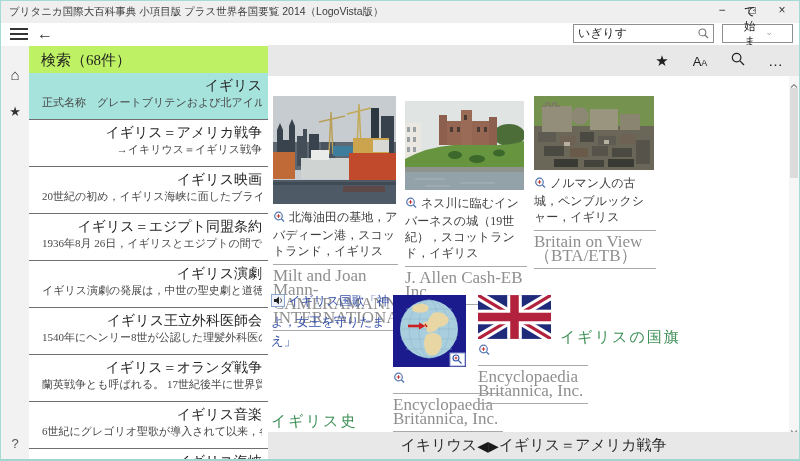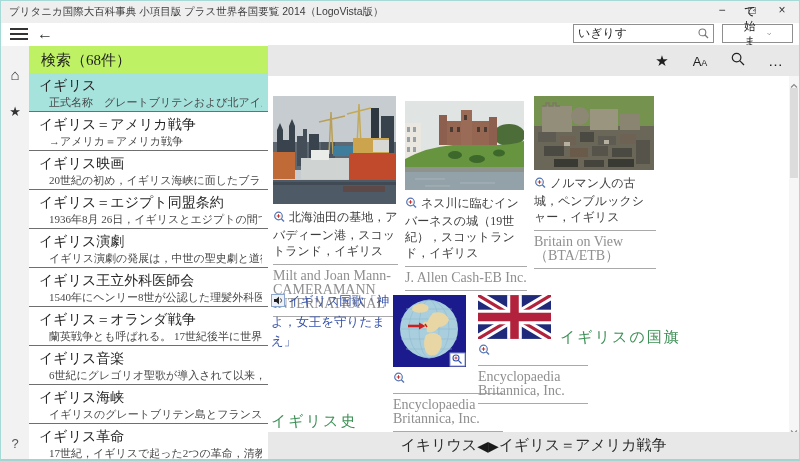--- a/index.html
+++ b/index.html
@@ -32,21 +32,21 @@
   .rail-icon{ position:absolute; left:0; width:28px; text-align:center; color:#333; }
   .rail-home{ top:20px; font-size:15px; }
   .rail-star{ top:58px; font-size:13px; }
   .rail-help{ bottom:8px; font-size:13px; color:#555; }
 
   
   .sidebar{ position:absolute; left:28px; top:45px; width:239px; bottom:0; background:#bef264; overflow:hidden; }
   .sidebar-header{ font-family:"Liberation Serif","DejaVu Serif",serif; font-size:15px; color:#1f1f1f;
                    padding:5px 0 3px 12px; }
   .result-list{ position:absolute; top:27px; left:0; right:0; bottom:0; overflow:hidden; }
-  .result-item{ height:39px; padding:3px 6px 0 10px; border-bottom:1px solid #6f6f6f; overflow:hidden; background:#fff; }
+  .result-item{ height:47px; padding:3px 6px 0 3px; border-bottom:1px solid #6f6f6f; overflow:hidden; background:#fff;text-align:right; }
   .result-item.selected{ background:#a6e3dd; }
   .item-title{ font-family:"Liberation Serif","DejaVu Serif",serif; font-size:14px; color:#262626;
                line-height:19px; white-space:nowrap; overflow:hidden; }
   .item-sub{ font-family:"Liberation Serif","DejaVu Serif",serif; font-size:11px; color:#474747;
              line-height:14px; padding-left:10px; white-space:nowrap; overflow:hidden; }
 
   
   .content{ position:absolute; left:267px; top:45px; right:0; bottom:0; background:#fff; }
   .content-toolbar{ position:absolute; top:-1px; left:0; right:0; height:31px; background:#e9e8e8;
                     display:flex; justify-content:flex-end; align-items:center; padding-right:4px; }
@@ -55,21 +55,21 @@
   .tb-aa .big{ font-size:13px; } .tb-aa .small{ font-size:9px; }
   .tb-more{ font-size:15px; letter-spacing:1px; }
 
   .main{ position:absolute; top:30px; left:0; right:10px; bottom:27px; background:#fff; overflow:hidden; }
   .figure{ position:absolute;margin-top:8px; }
   .photo{ display:block; }
   .caption{ font-family:"Liberation Serif","DejaVu Serif",serif; font-size:12px; color:#3d3d3d;
             line-height:16px; margin-top:5px; }
   .caption .magwrap{ display:inline-block; vertical-align:-2px; margin-right:3px; }
   .rule{ border-top:1px solid #a9a9a9; margin:5px 0 4px; }
-  .credit{ font-family:"Liberation Serif","DejaVu Serif",serif; font-size:14px; color:#8f8f8f; line-height:14px; }
+  .credit{ font-family:"Liberation Serif","DejaVu Serif",serif; font-size:17px; color:#8f8f8f; line-height:14px; }
 
   .audio-block{ position:absolute; left:3px; top:216px; width:120px;
                 font-family:"Liberation Serif","DejaVu Serif",serif; font-size:12.5px; line-height:19px; color:#3550a8; }
   .audio-block .aicon{ display:inline-block; vertical-align:-2px; margin-right:3px; }
 
   .green-label{ position:absolute; font-family:"Liberation Serif","DejaVu Serif",serif; color:#3c8f55; font-size:15px; }
   .flag-title{ left:292px; top:224px; letter-spacing:2px;margin-top:28px; }
   .section-heading{ left:3px; top:336px; letter-spacing:2px; }
 
   .img-magline{ margin-top:3px; }
@@ -132,21 +132,21 @@
 
   <div class="sidebar">
     <div class="sidebar-header">検索（68件）</div>
     <div class="result-list">
       <div class="result-item selected">
         <div class="item-title">イギリス</div>
         <div class="item-sub">正式名称　グレートブリテンおよび北アイルラン…</div>
       </div>
       <div class="result-item">
         <div class="item-title">イギリス＝アメリカ戦争</div>
-        <div class="item-sub">→アメリカ＝アメリカ戦争</div>
+        <div class="item-sub">→イキリウス＝イギリス戦争</div>
       </div>
       <div class="result-item">
         <div class="item-title">イギリス映画</div>
         <div class="item-sub">20世紀の初め，イギリス海峡に面したブライトン…</div>
       </div>
       <div class="result-item">
         <div class="item-title">イギリス＝エジプト同盟条約</div>
         <div class="item-sub">1936年8月 26日，イギリスとエジプトの間で 20…</div>
       </div>
       <div class="result-item">

